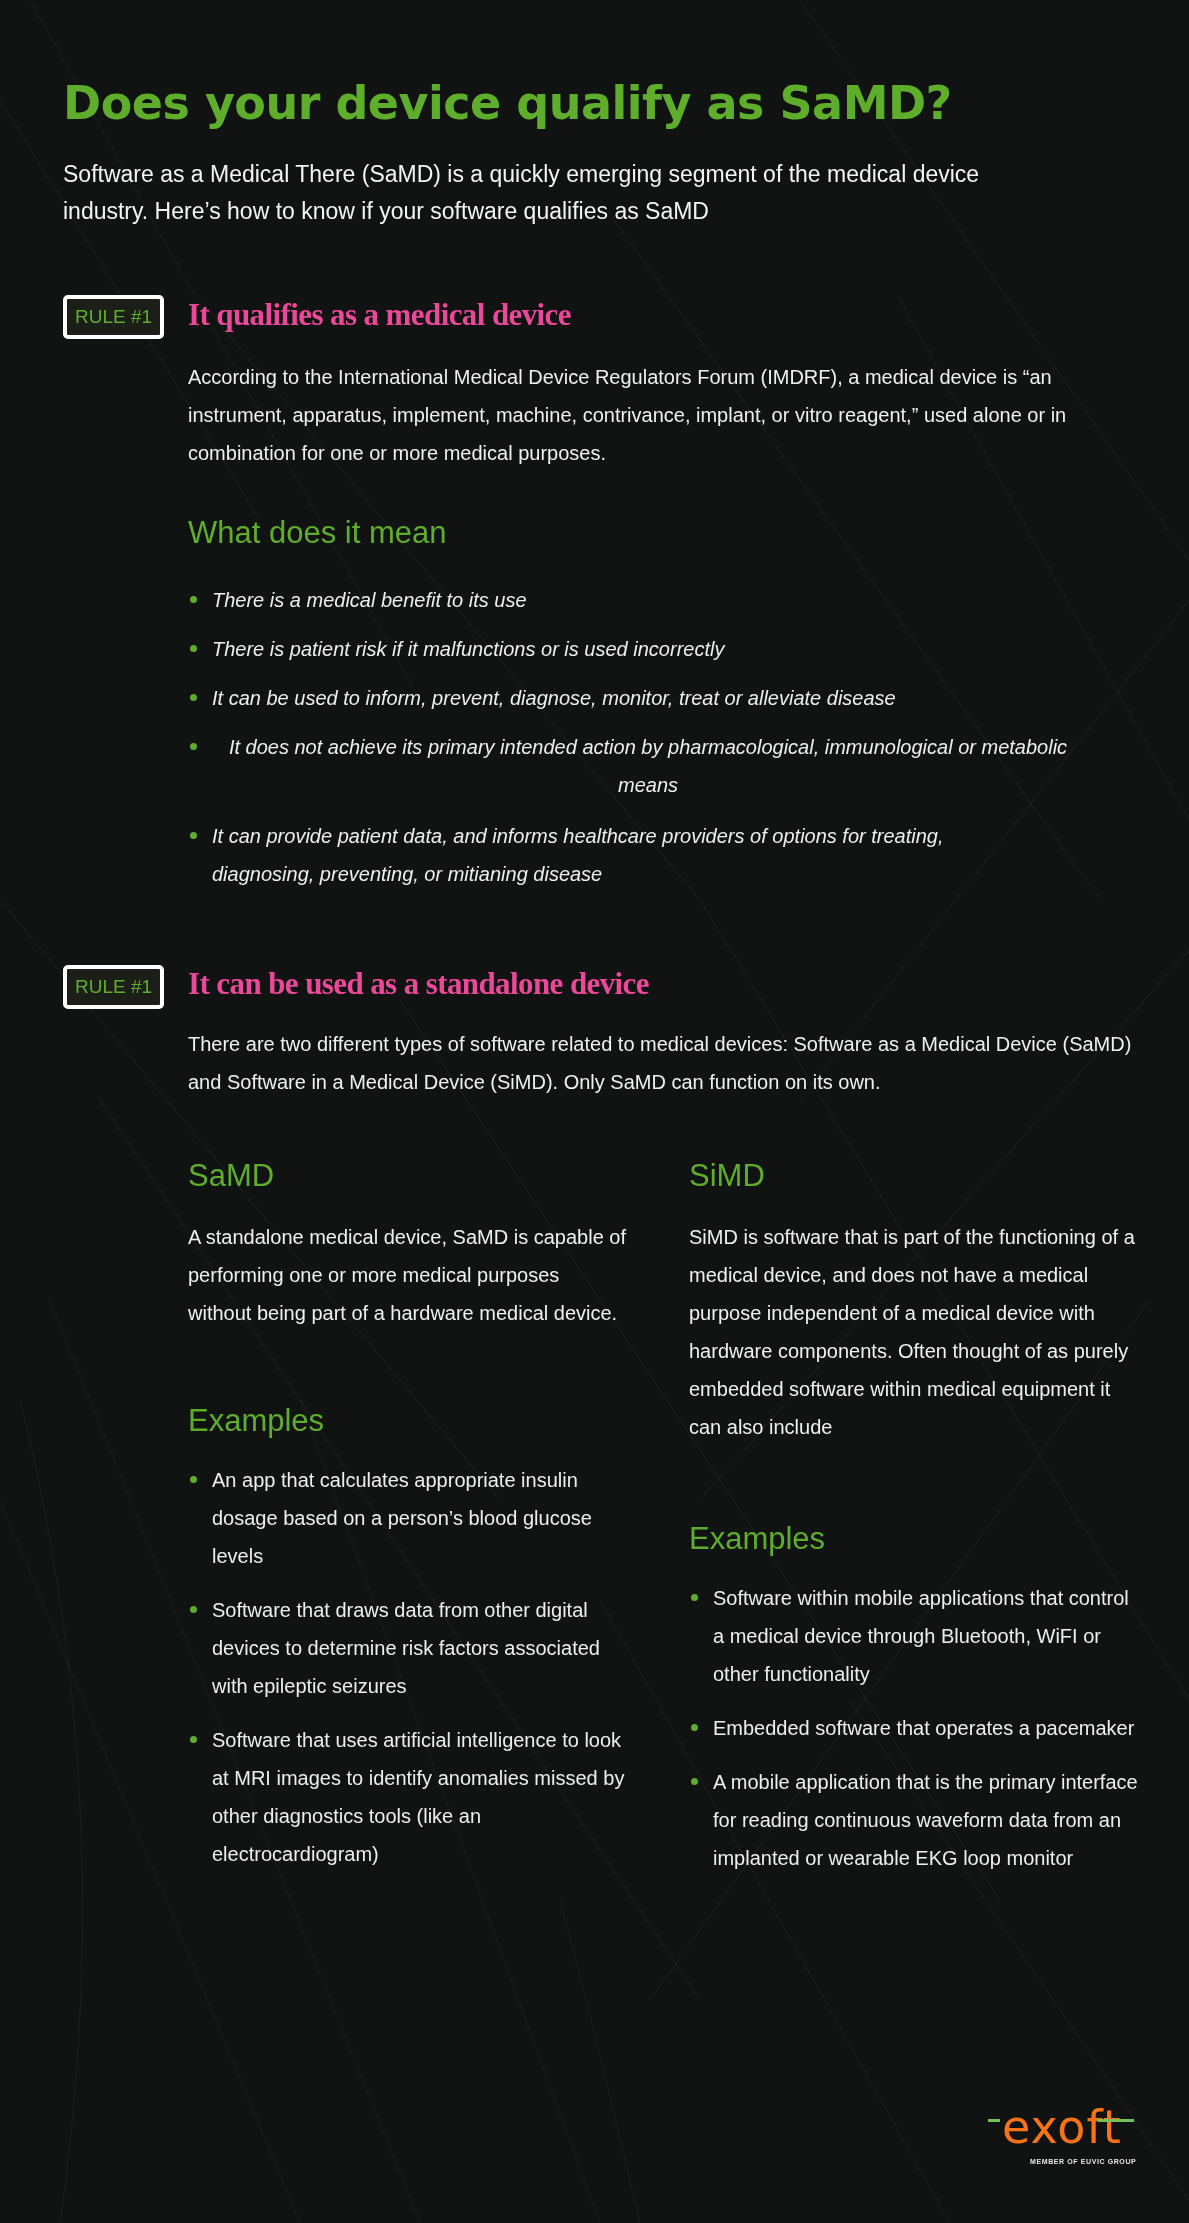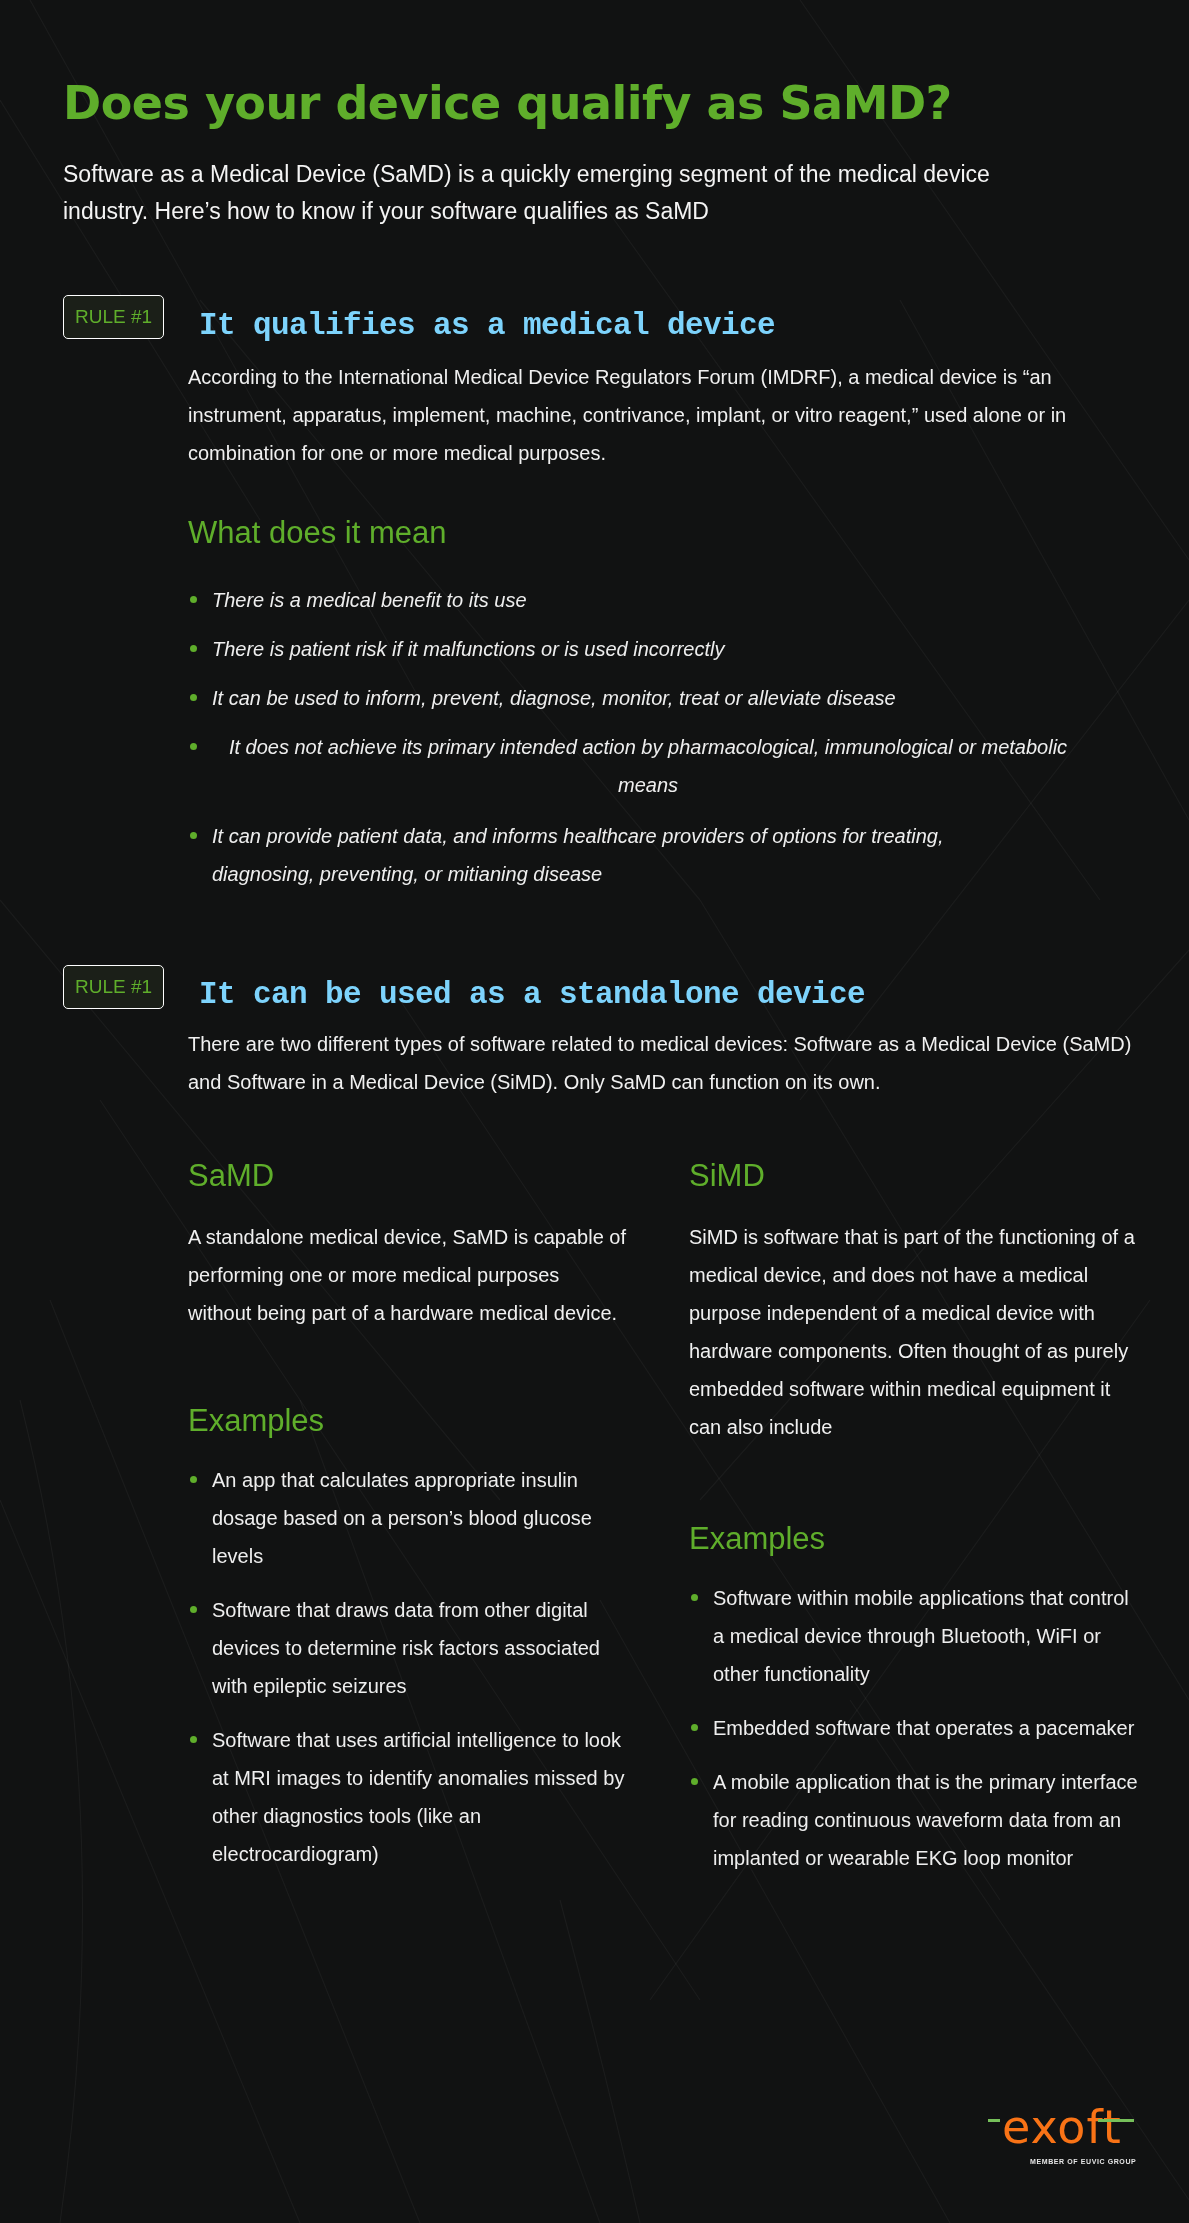--- a/index.html
+++ b/index.html
@@ -8,24 +8,24 @@
     background: #111212;
     font-family: "Liberation Sans", "DejaVu Sans", sans-serif;
     color: #f0f0f0;
   }
   .bg-lines { position: absolute; inset: 0; z-index: 0; pointer-events: none; }
   .abs { position: absolute; z-index: 1; }
   .title { left: 63px; top: 76px; font-size: 46px; font-weight: bold; letter-spacing: -0.5px; color: #5fae2b; margin: 0; font-family: "DejaVu Sans", sans-serif; }
   .subtitle { left: 63px; top: 156px; width: 1000px; font-size: 23px; line-height: 37px; color: #f4f4f4; margin: 0; }
   .rule-badge {
     left: 63px; width: 101px; height: 44px; box-sizing: border-box;
-    border: 1px solid #ffffff; border-radius: 5px; background: #1b1f18;
+    border: 4px solid #ffffff; border-radius: 5px; background: #1b1f18;
     color: #5fae2b; font-size: 19px; display: flex; align-items: center; justify-content: center;
   }
-  .rule-title { left: 188px; font-size: 31px; font-weight: bold; color: #7dd3fc; margin: 11px; font-family: Liberation Mono, monospace; letter-spacing: -0.6px; }
+  .rule-title { left: 188px; font-size: 31px; font-weight: bold; color: #ec4899; margin: 0; font-family: Liberation Serif, serif; letter-spacing: -0.6px; }
   .para { font-size: 20px; line-height: 38px; color: #f0f0f0; margin: 0; }
   .h3 { font-size: 31px; color: #5fae2b; margin: 0; font-weight: normal; }
   ul.blist { list-style: none; margin: 0; padding: 0; }
   ul.blist li { position: relative; padding-left: 24px; font-size: 20px; line-height: 38px; color: #eeeeee; }
   ul.blist li .dot {
     position: absolute; left: 2px; top: 15px; width: 7px; height: 7px; border-radius: 50%; background: #5fae2b;
   }
   .logo { left: 988px; top: 2102px; width: 140px; height: 60px; }
   .logo .word { position: absolute; left: 14px; top: 0; font-size: 46px; color: #f97316; letter-spacing: 1px; line-height: 50px; font-family: "DejaVu Sans", sans-serif; }
   .logo .bar1 { position: absolute; left: 0; top: 17px; width: 12px; height: 3px; background: #76c05a; }
@@ -54,21 +54,21 @@
       <path d="M850 1700 L1189 2200"></path>
     <path d="M1189 950 L700 1500"></path>
       <path d="M1150 1300 L650 2000"></path>
       <path d="M1189 600 L800 1100"></path>
     <path d="M20 1400 Q120 1800 60 2223"></path>
       <path d="M560 1900 Q600 2050 640 2223"></path>
   </g>
 </svg>
 
 <h1 class="abs title">Does your device qualify as SaMD?</h1>
-<p class="abs subtitle">Software as a Medical Device (SaMD) is a quickly emerging segment of the medical device industry. Here’s how to know if your software qualifies as SaMD</p>
+<p class="abs subtitle">Software as a Medical There (SaMD) is a quickly emerging segment of the medical device industry. Here’s how to know if your software qualifies as SaMD</p>
 
 <div class="abs rule-badge" style="top:295px;">RULE #1</div>
 <h2 class="abs rule-title" style="top:297px;">It qualifies as a medical device</h2>
 <p class="abs para" style="left:188px; top:358px; width:950px;">According to the International Medical Device Regulators Forum (IMDRF), a medical device is “an instrument, apparatus, implement, machine, contrivance, implant, or vitro reagent,” used alone or in combination for one or more medical purposes.</p>
 
 <h3 class="abs h3" style="left:188px; top:515px;">What does it mean</h3>
 
 <ul class="abs blist" style="left:188px; top:581px; width:880px;font-style:italic;">
   <li style="margin-bottom:11px;"><span class="dot"></span><span>There is a medical benefit to its use</span></li>
   <li style="margin-bottom:11px;"><span class="dot"></span><span>There is patient risk if it malfunctions or is used incorrectly</span></li>

